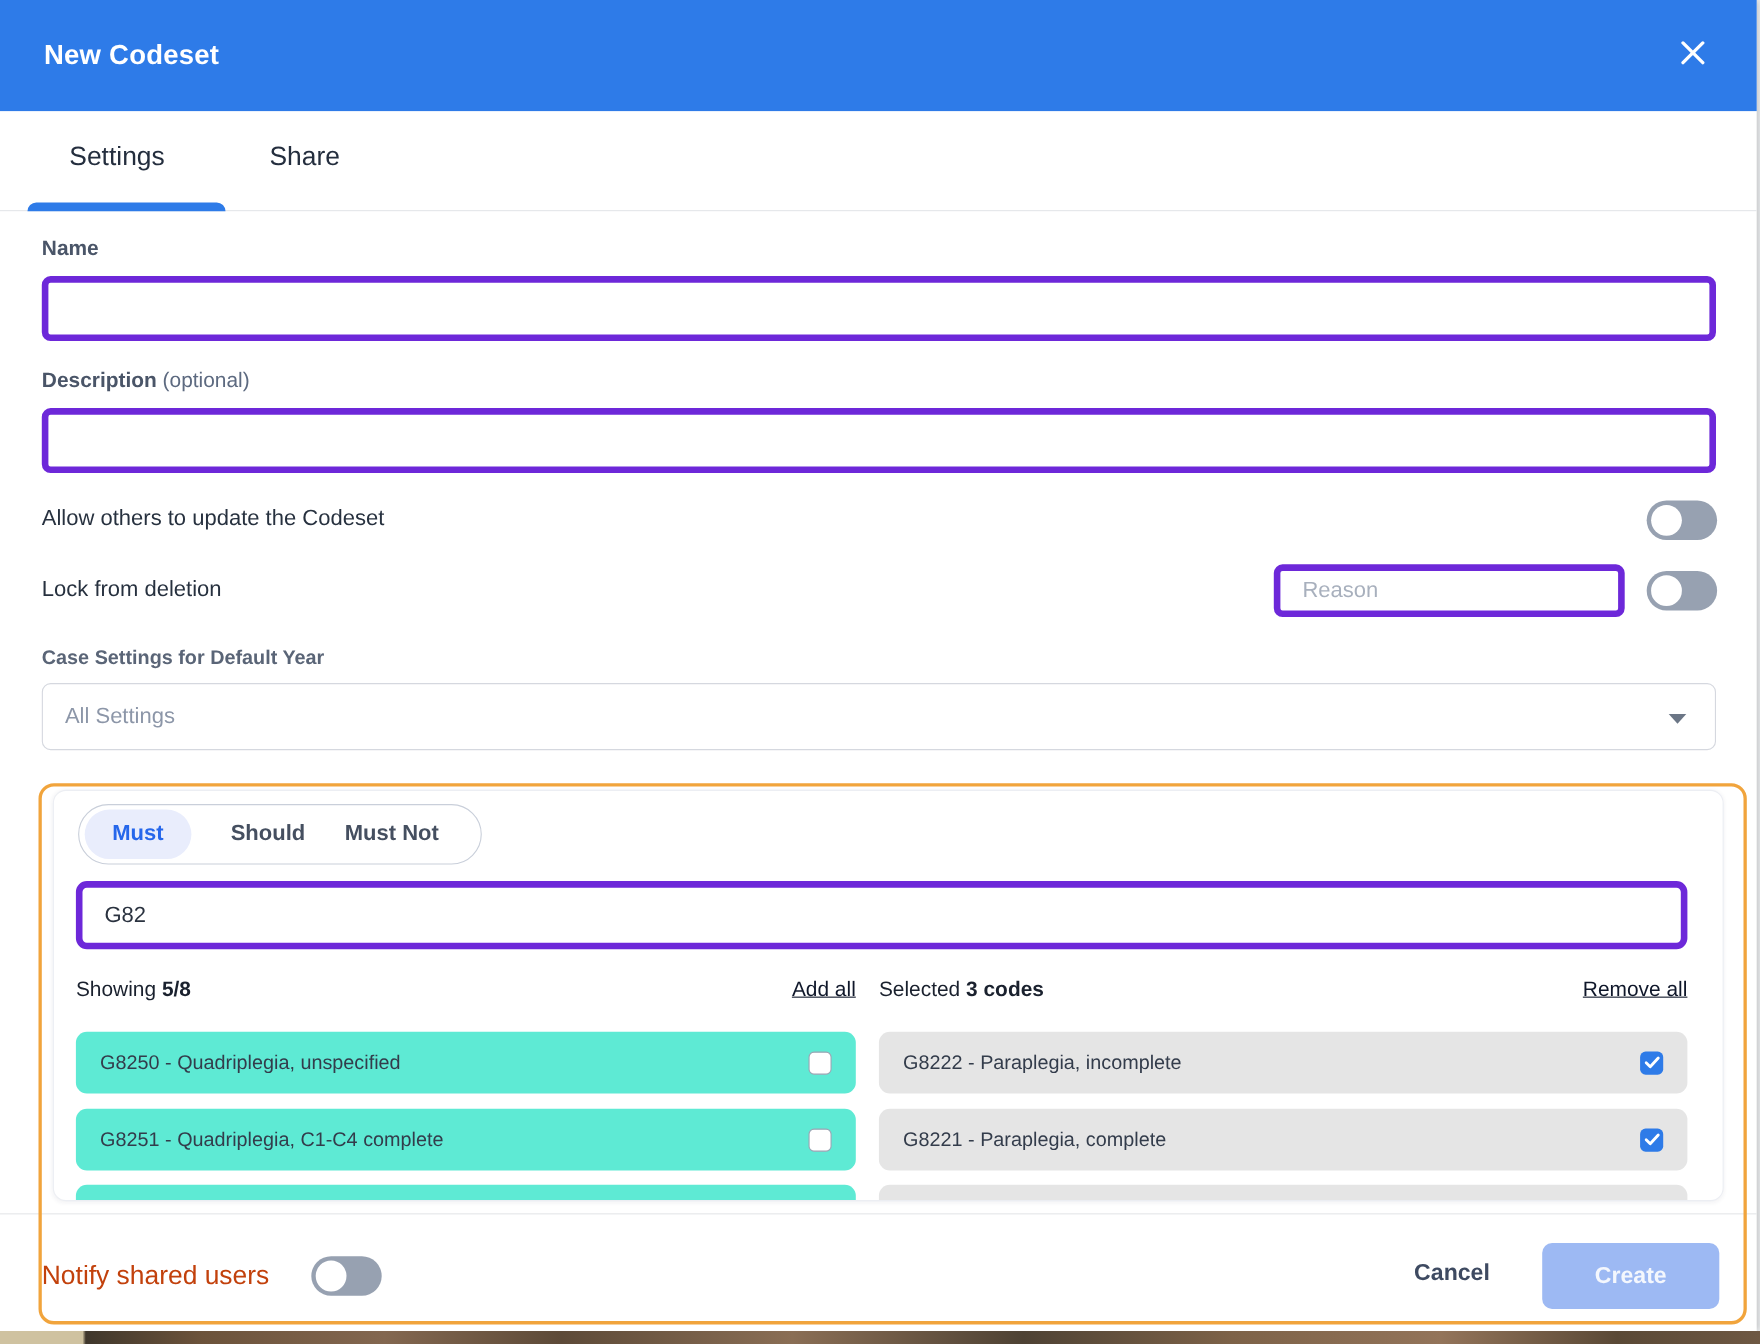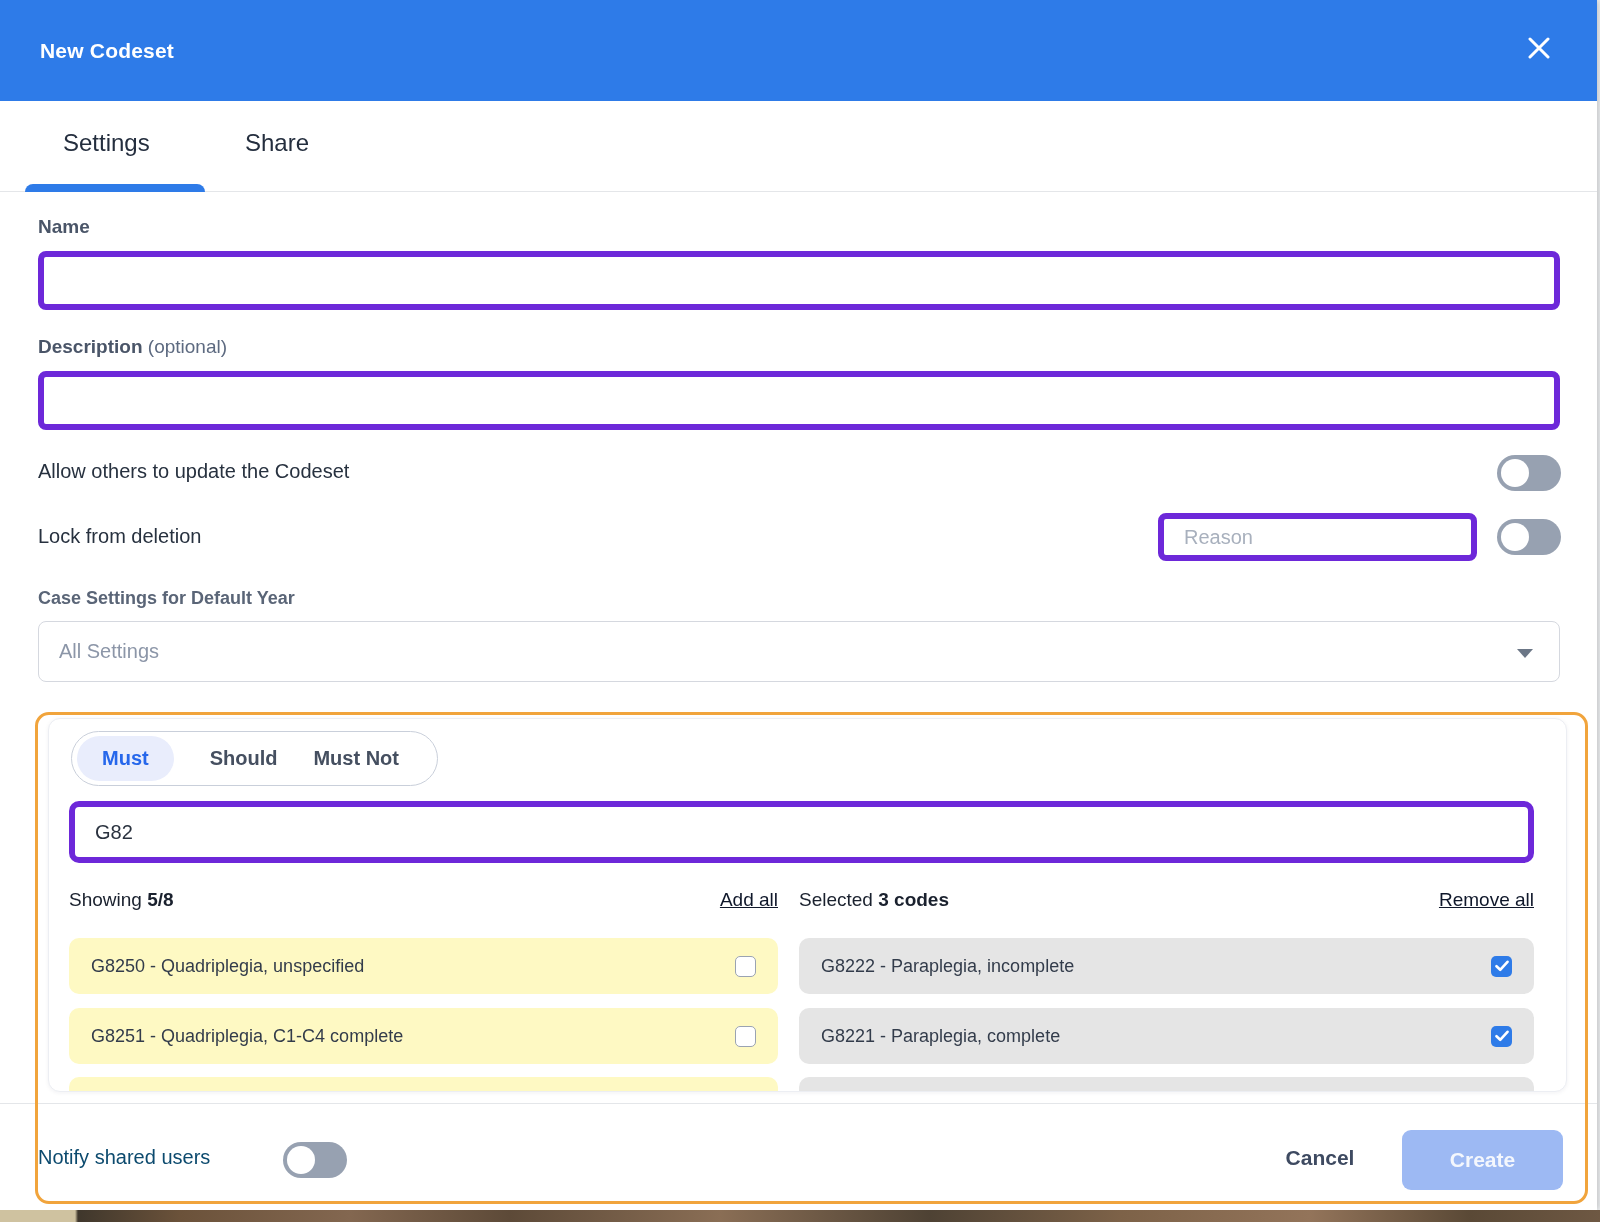--- a/index.html
+++ b/index.html
@@ -5,21 +5,21 @@
   * { margin:0; padding:0; box-sizing:border-box; }
   html,body { font-family:"Liberation Sans","DejaVu Sans",sans-serif; }
   .stage { position:relative; width:1600px; height:1222px; background:#eef0f2; overflow:hidden; }
 
   .modal { position:absolute; left:0; top:0; width:1597px; height:1210px; background:#ffffff;
            box-shadow:2px 0 6px rgba(0,0,0,.18); }
 
   
   .hdr { position:absolute; left:0; top:0; width:100%; height:101px; background:#2e7be8;
          display:flex; align-items:center; padding:0 40px; }
-  .hdr-title { color:#ffffff; font-size:21px; font-weight:700; letter-spacing:.2px; }
+  .hdr-title { color:#ffffff; font-size:25px; font-weight:700; letter-spacing:.2px; }
   .close-btn { position:absolute; right:44px; top:36px; width:28px; height:28px; cursor:pointer;
                display:flex; align-items:center; justify-content:center; }
 
   
   .tabs { position:absolute; left:0; top:101px; width:100%; height:91px; border-bottom:1px solid #e4e6e9; }
   .tab { position:absolute; top:28px; font-size:24px; color:#242e3e; cursor:pointer; }
   .tab.settings { left:63px; font-weight:500; }
   .tab.share { left:245px; font-weight:400; }
   .tab-underline { position:absolute; left:25px; bottom:-1px; width:180px; height:8px;
                    background:#2e7be8; border-radius:8px 8px 0 0; }
@@ -67,30 +67,30 @@
   .pill.selected { background:#e9edfc; color:#2667eb; border-radius:23px; padding:11px 25px; }
   .search-input { left:20px; top:82px; width:1465px; height:62px; border-radius:10px; }
   .col-head { position:absolute; top:170px; display:flex; justify-content:space-between; align-items:baseline; }
   .col-head.left  { left:20px;  width:709px; }
   .col-head.right { left:750px; width:735px; }
   .col-head .txt { font-size:19px; color:#1a212e; }
   .col-head .txt b { font-weight:700; }
   .link { font-size:19px; color:#0f172a; text-decoration:underline; cursor:pointer; }
   .code-row { position:absolute; height:56px; border-radius:10px; display:flex; align-items:center;
               justify-content:space-between; padding:0 22px; font-size:18px; color:#333c4b; cursor:pointer; }
-  .code-row.avail { left:20px;  width:709px; background:#fef9c3; }
+  .code-row.avail { left:20px;  width:709px; background:#5eead4; }
   .code-row.sel   { left:750px; width:735px; background:#e5e5e5; }
   .r1 { top:219px; } .r2 { top:289px; } .r3 { top:358px; }
   .cb { width:21px; height:21px; border-radius:5px; flex:0 0 auto; }
   .cb.unchecked { background:#fff; border:1.5px solid #9aa3b2; }
   .cb.checked { background:#2e7be8; display:flex; align-items:center; justify-content:center; }
 
   
   .footer-divider { position:absolute; left:0; top:1103px; width:1597px; height:1px; background:#e4e6e9; }
-  .notify-label { position:absolute; left:38px; top:1146px; font-size:20px; color:#0c4a6e; }
+  .notify-label { position:absolute; left:38px; top:1146px; font-size:24px; color:#c2410c; }
   .cancel-btn { position:absolute; left:1255px; top:1146px; width:130px; text-align:center;
                 font-size:21px; font-weight:700; color:#3e4a61; cursor:pointer; }
   .create-btn { position:absolute; left:1402px; top:1130px; width:161px; height:60px; background:#9db9f3;
                 border:none; border-radius:9px; color:#f4f7fd; font-size:21px; font-weight:700; cursor:pointer;
                 font-family:"Liberation Sans","DejaVu Sans",sans-serif; }
 
   
   .photo-strip { position:absolute; left:0; top:1210px; width:1600px; height:12px;
     background:linear-gradient(90deg,#cfc2a0 0,#cfc2a0 75px,#3f372c 78px,#6b523a 180px,#836750 350px,
       #5d4a38 510px,#8a6e55 720px,#4e4234 930px,#7d6248 1120px,#93745a 1310px,#5a4936 1470px,#6e5843 1600px); }

